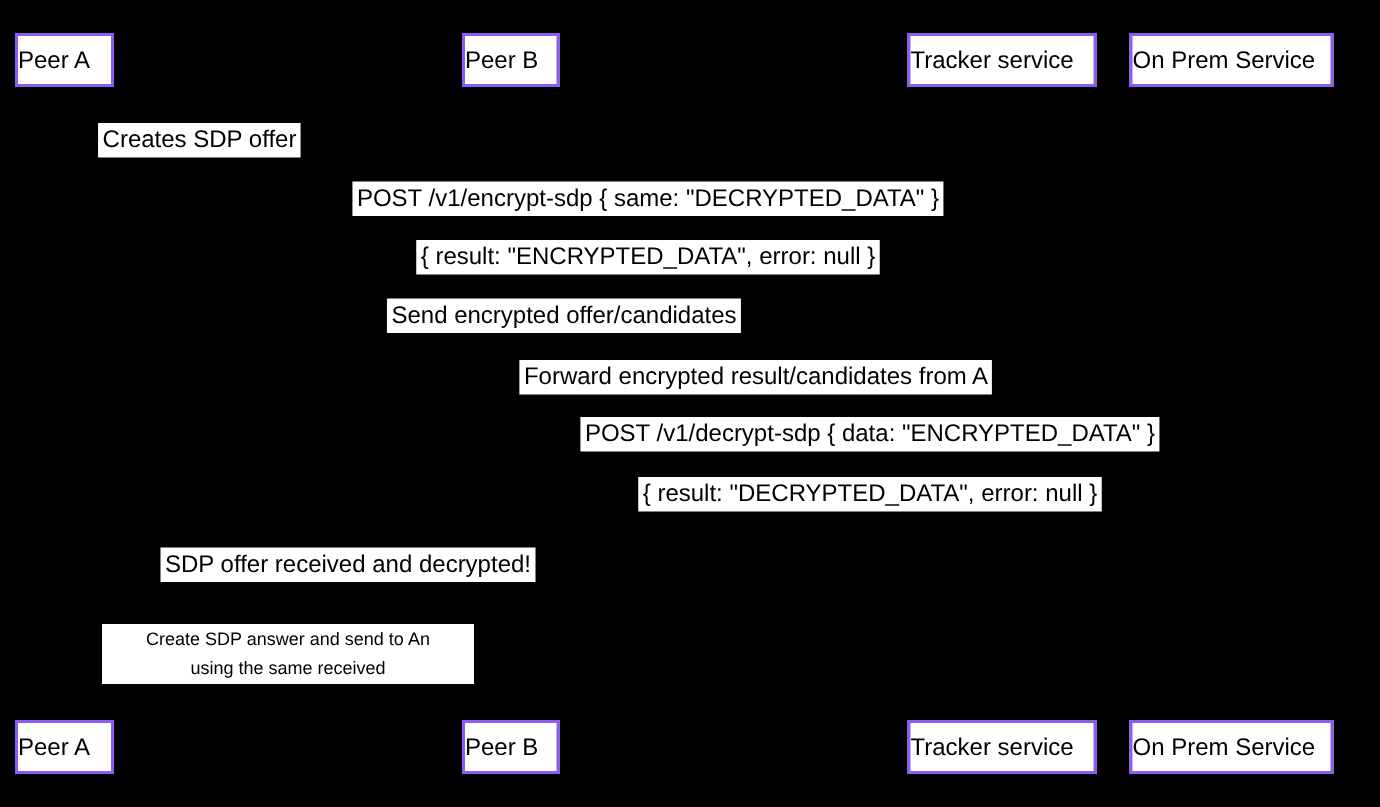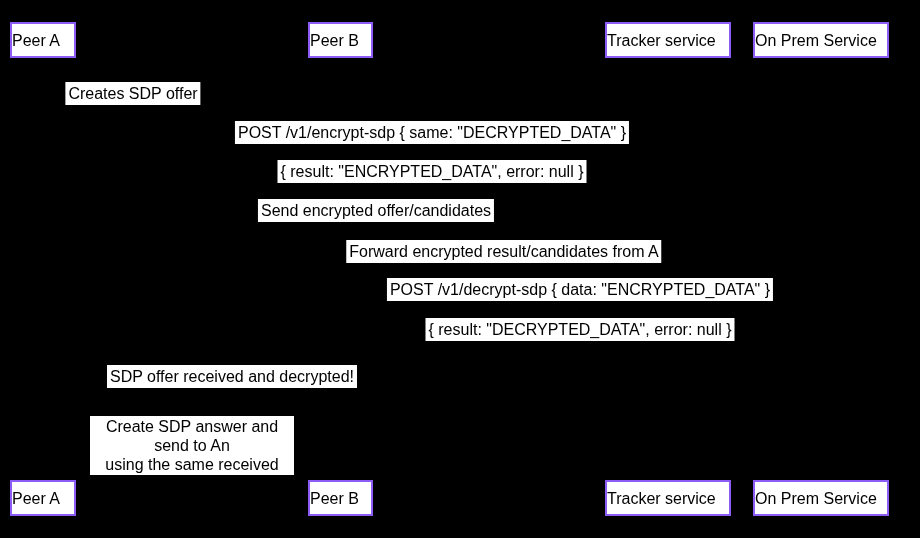--- a/index.html
+++ b/index.html
@@ -36,23 +36,23 @@
     height: 23px;
     padding: 0 3px;
     white-space: nowrap;
     text-align: right;
   }
   .note {
     position: absolute;
     transform: translateX(-50%);
     background: #ffffff;
     color: #000000;
-    font-size: 16px;
+    font-size: 12px;
     line-height: 19px;
-    width: 204px;
+    width: 248px;
     padding: 1px 0;
     text-align: center;
   }
 </style>
 </head>
 <body>
 
 <div class="stage">
 
   <div class="actor" style="left:10px;  top:22px; width:66px;">Peer A</div>

